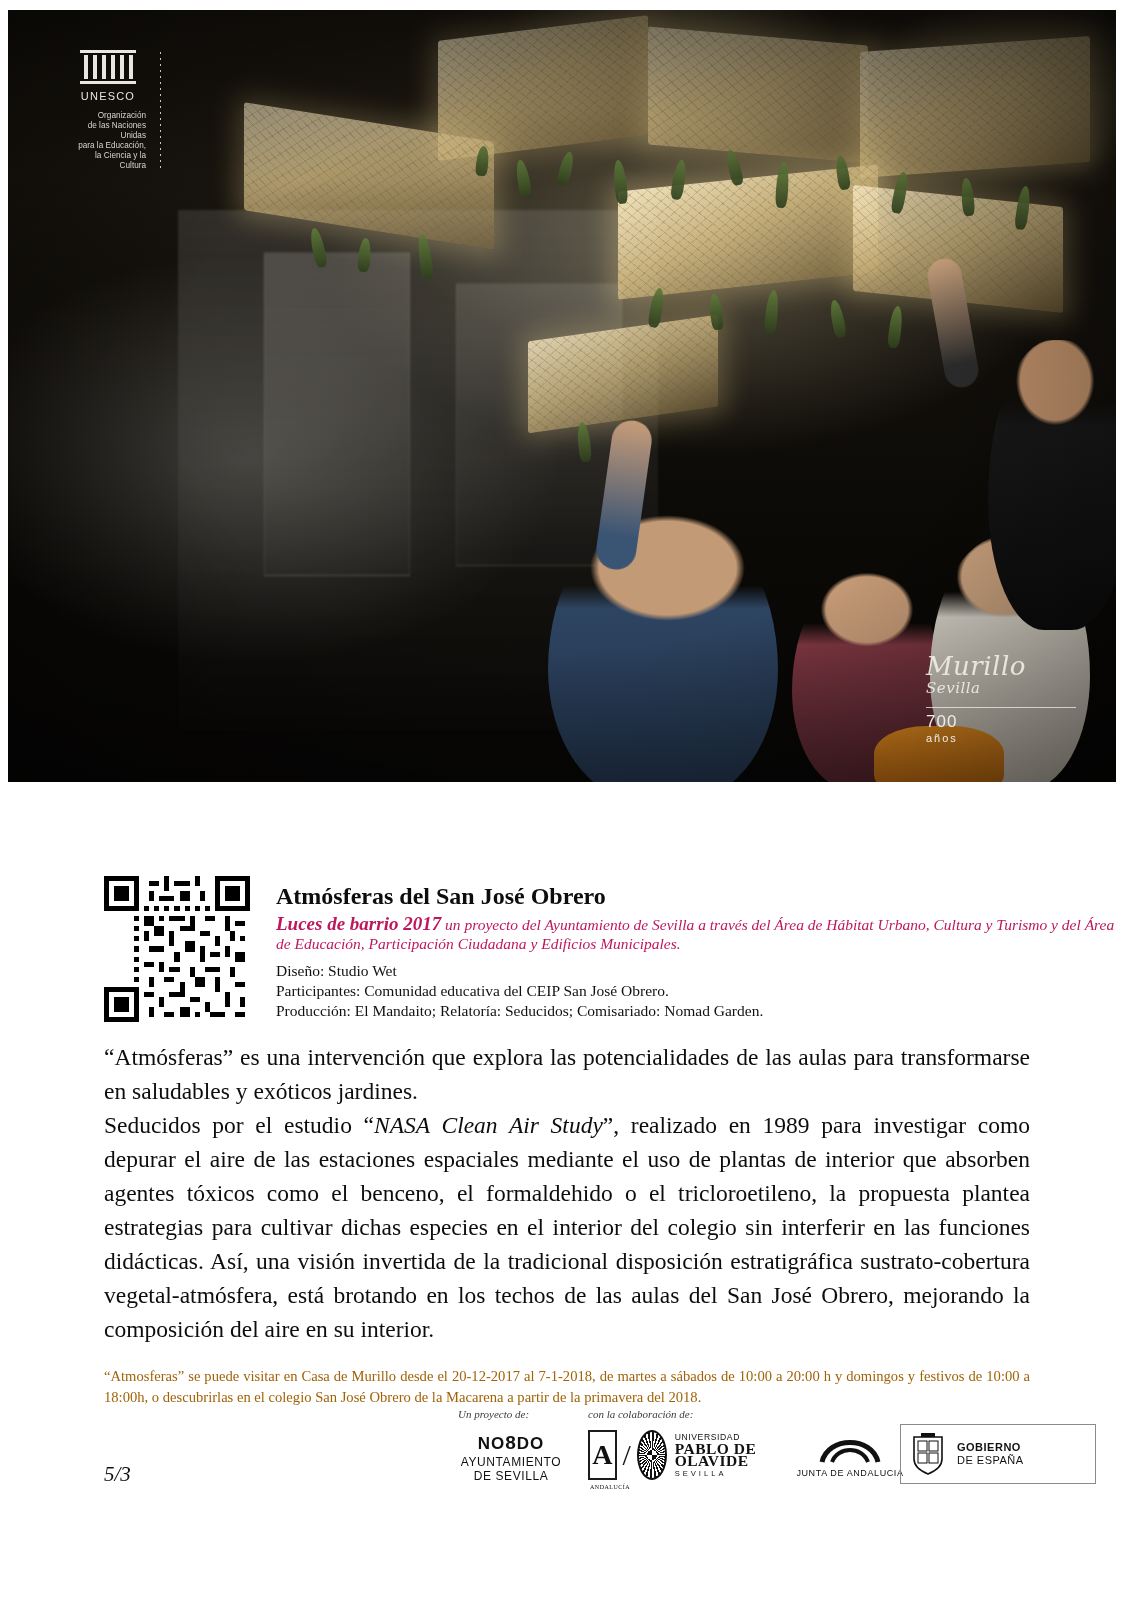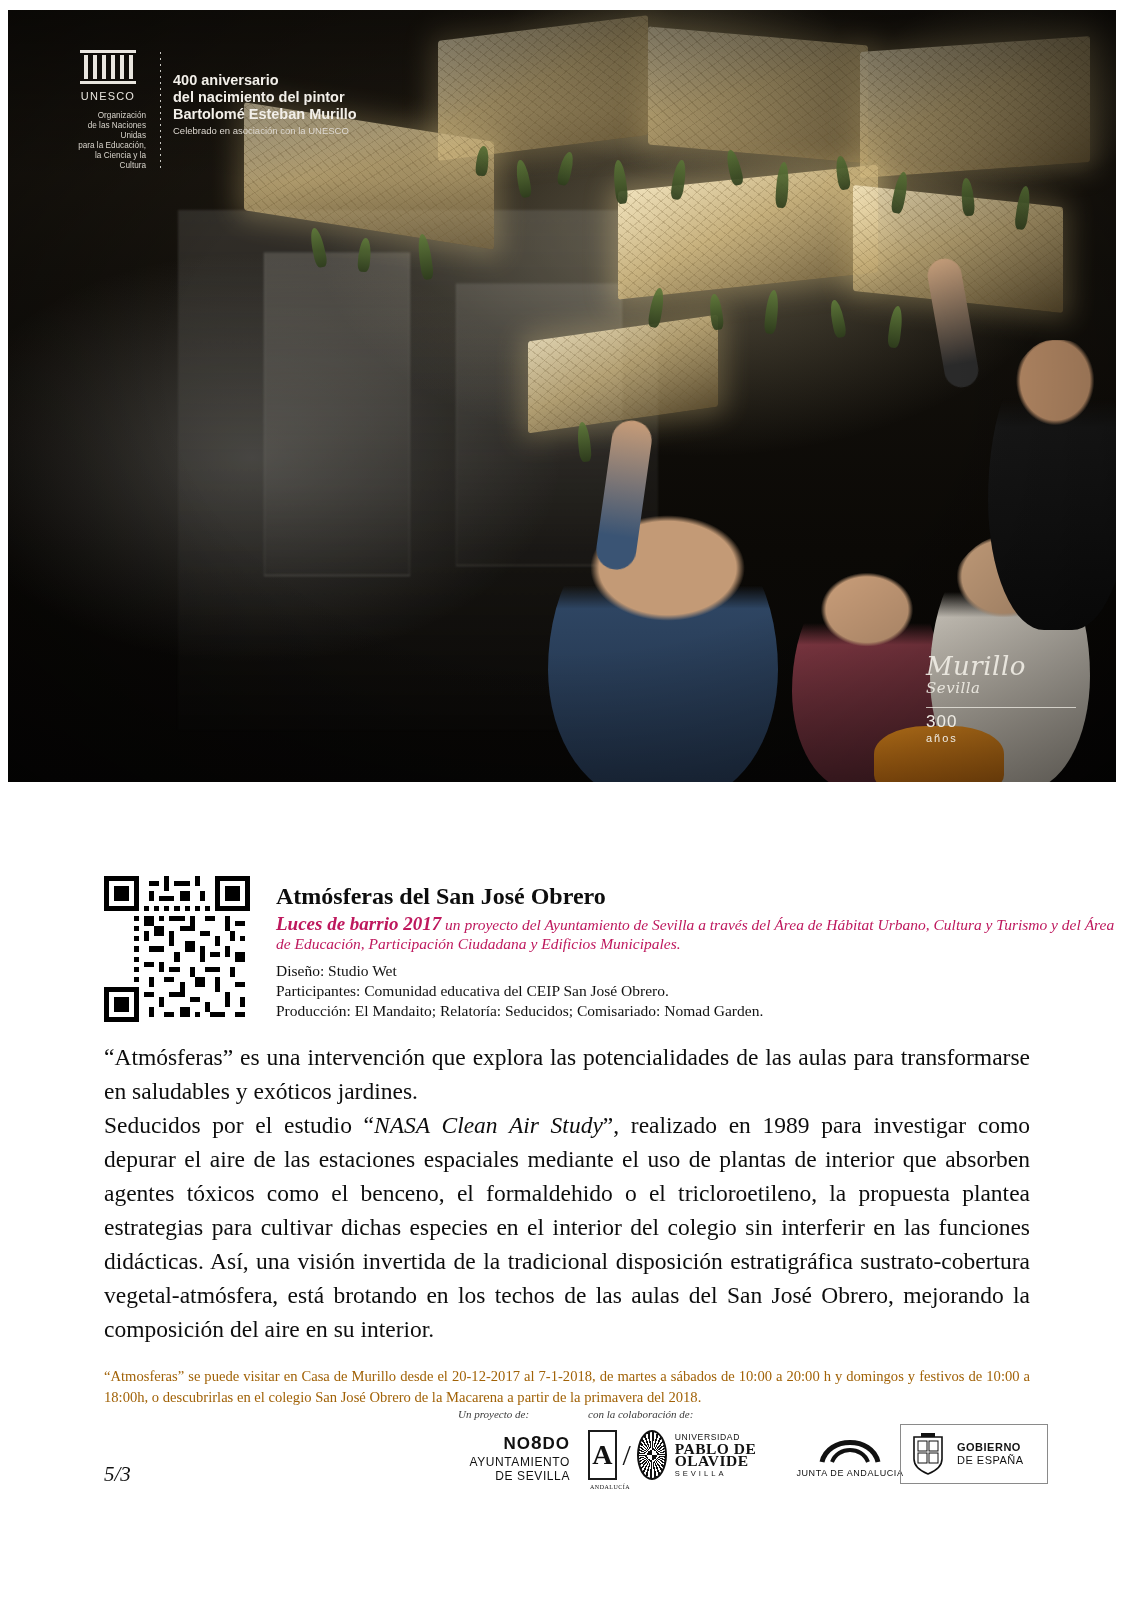--- a/index.html
+++ b/index.html
@@ -217,21 +217,21 @@
     left: 0; top: 1400px; width: 1126px; height: 200px;
   }
   .foot-label {
     position: absolute;
     font-size: 11px; color: #3a3a3a; font-style: italic;
   }
   .label-proyecto { left: 458px; top: 8px; }
   .label-colab { left: 588px; top: 8px; }
 
   .logo-nosdo {
-    position: absolute; left: 452px; top: 32px; width: 118px; text-align:right; color:#111;
+    position: absolute; left: 452px; top: 32px; width: 118px; text-align:center; color:#111;
   }
   .nosdo-top {
     font-family: "Liberation Sans", sans-serif; font-weight: bold; font-size: 17px; letter-spacing: 1px;
   }
   .nosdo-top .knot { font-size: 19px; }
   .nosdo-mid {
     font-family: "Liberation Sans", sans-serif; font-size: 12px; letter-spacing: 0.6px; margin-top: 1px;
   }
   .nosdo-bot {
     font-family: "Liberation Sans", sans-serif; font-size: 12px; letter-spacing: 0.6px;
@@ -258,21 +258,21 @@
   .upo-words .w2 { font-family:"Liberation Serif", serif; font-weight:bold; font-size: 15.5px; color:#111; letter-spacing:0.5px;}
   .upo-words .w3 { font-family:"Liberation Sans", sans-serif; font-size: 7.6px; letter-spacing: 3px; color:#111; margin-top:1px;}
 
   .logo-junta {
     position: absolute; left: 790px; top: 30px; width: 120px; text-align:center;
   }
   .junta-arc { display:block; margin: 0 auto 4px; }
   .junta-text { font-family:"Liberation Sans", sans-serif; font-size: 9px; letter-spacing: 0.6px; color:#111; }
 
   .logo-gob {
-    position: absolute; left: 900px; top: 24px; width: 148px; height: 60px;
+    position: absolute; left: 900px; top: 24px; width: 196px; height: 60px;
     border: 1px solid #8a8a8a; display:flex; align-items:center; padding-left: 10px; box-sizing:border-box;
   }
   .gob-shield { width: 34px; height: 42px; }
   .gob-text { margin-left: 12px; line-height: 13px; }
   .gob-text .g1 { font-family:"Liberation Sans", sans-serif; font-size: 11px; font-weight:bold; letter-spacing: 0.5px; color:#111;}
   .gob-text .g2 { font-family:"Liberation Sans", sans-serif; font-size: 11px; letter-spacing: 0.5px; color:#111;}
 
   .page-num {
     position: absolute; left: 104px; top: 62px;
     font-family: "Liberation Serif", serif; font-style: italic; font-size: 21px; color: #111;
@@ -371,35 +371,29 @@
         <div class="unesco-sub">
           <div>Organización</div>
           <div>de las Naciones Unidas</div>
           <div>para la Educación,</div>
           <div>la Ciencia y la Cultura</div>
         </div>
       </div>
 
       <div class="unesco-divider"></div>
 
-      <div class="unesco-text">
-        <div class="unesco-title">400 aniversario</div>
-        <div class="unesco-title">del nacimiento del pintor</div>
-        <div class="unesco-title">Bartolomé Esteban Murillo</div>
-        <div class="unesco-note">Celebrado en asociación con la UNESCO</div>
-      </div>
     </div>
 
     <div class="signature">
       <div class="sig-script">
         <span>Murillo</span>
         <small>Sevilla</small>
       </div>
       <div class="sig-line"></div>
-      <div class="sig-400">300</div>
+      <div class="sig-400">700</div>
       <div class="sig-anos">años</div>
     </div>
   </div>
 
   <div class="content">
 
     <div class="head-row">
       <div class="qr">
         <svg class="qr-grid" viewBox="0 0 29 29" shape-rendering="crispEdges">
           <rect width="29" height="29" fill="#ffffff"></rect>

